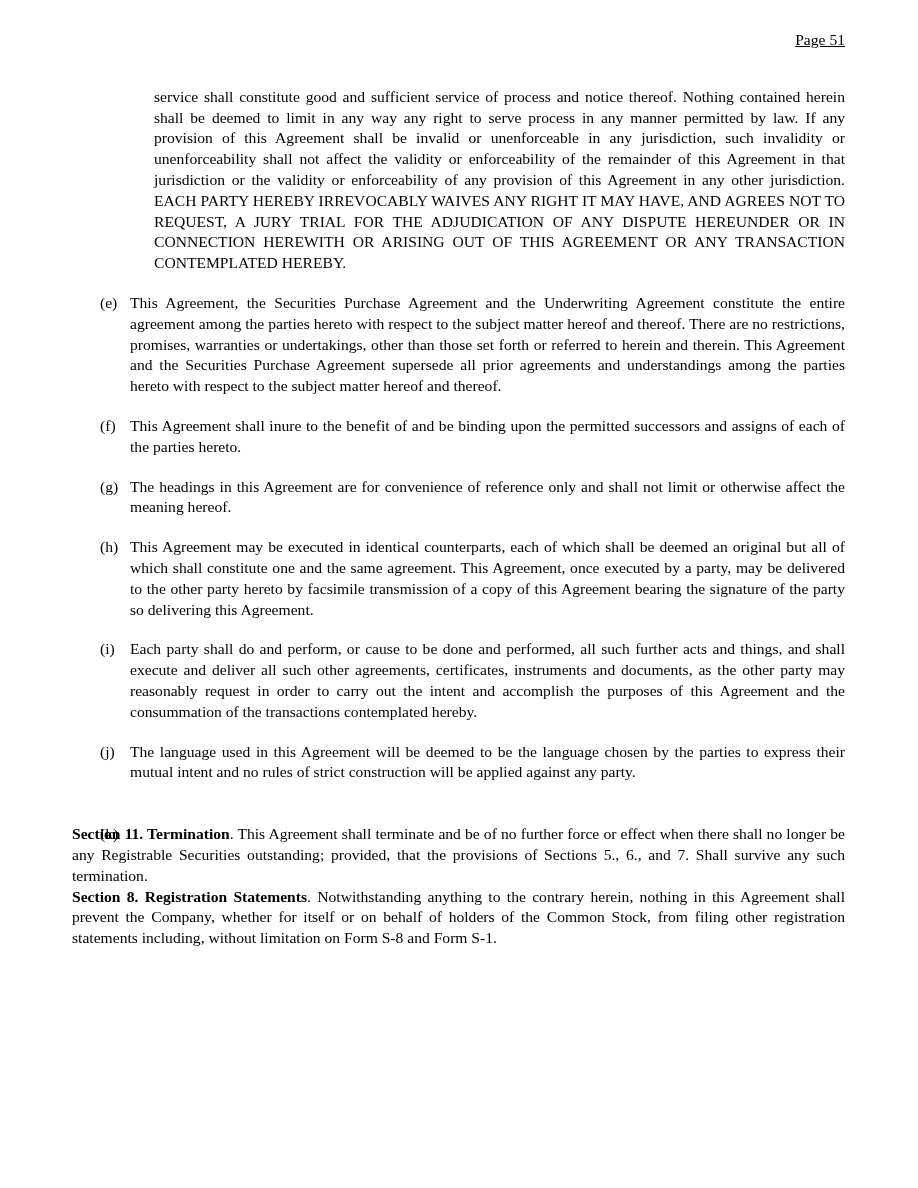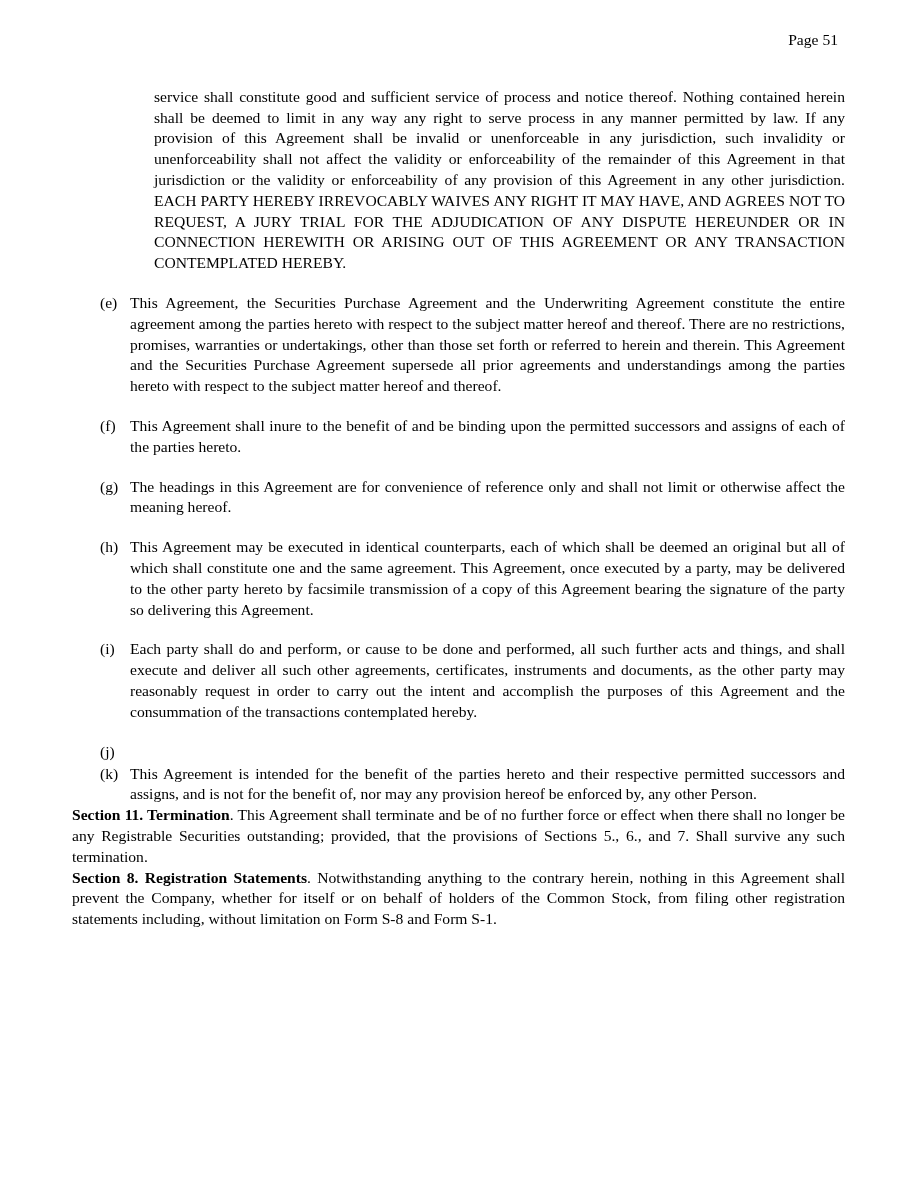--- a/index.html
+++ b/index.html
@@ -19,21 +19,22 @@
   }
   .doc-page {
     box-sizing: border-box;
     width: 918px;
     height: 1188px;
     padding: 30px 73px 0 72px;
     background: #ffffff;
   }
   .page-header {
     text-align: right;
-    margin: 0 7px 36px 0;
+    margin: 0 0 36px 0;
+    text-decoration: underline;
   }
   p { margin: 0; }
   .intro {
     margin-left: 82px;
     text-align: justify;
   }
   .lettered-item {
     position: relative;
     padding-left: 58px;
     text-align: justify;
@@ -83,25 +84,25 @@
     <span>This Agreement may be executed in identical counterparts, each of which shall be deemed an original but all of which shall constitute one and the same agreement. This Agreement, once executed by a party, may be delivered to the other party hereto by facsimile transmission of a copy of this Agreement bearing the signature of the party so delivering this Agreement.</span>
   </div>
 
   <div class="lettered-item">
     <span class="letter">(i)</span>
     <span>Each party shall do and perform, or cause to be done and performed, all such further acts and things, and shall execute and deliver all such other agreements, certificates, instruments and documents, as the other party may reasonably request in order to carry out the intent and accomplish the purposes of this Agreement and the consummation of the transactions contemplated hereby.</span>
   </div>
 
   <div class="lettered-item">
     <span class="letter">(j)</span>
+    <span>The language used in this Agreement will be deemed to be the language chosen by the parties to express their mutual intent and no rules of strict construction will be applied against any party.</span>
   </div>
 
   <div class="lettered-item extra-gap">
     <span class="letter">(k)</span>
-    <span>This Agreement is intended for the benefit of the parties hereto and their respective permitted successors and assigns, and is not for the benefit of, nor may any provision hereof be enforced by, any other Person.</span>
   </div>
 
   <p class="section-para">
     <span class="section-heading">Section 11. Termination</span><span>. This Agreement shall terminate and be of no further force or effect when there shall no longer be any Registrable Securities outstanding; provided, that the provisions of Sections 5., 6., and 7. Shall survive any such termination.</span>
   </p>
 
   <p class="section-para">
     <span class="section-heading">Section 8. Registration Statements</span><span>. Notwithstanding anything to the contrary herein, nothing in this Agreement shall prevent the Company, whether for itself or on behalf of holders of the Common Stock, from filing other registration statements including, without limitation on Form S-8 and Form S-1.</span>
   </p>
 

